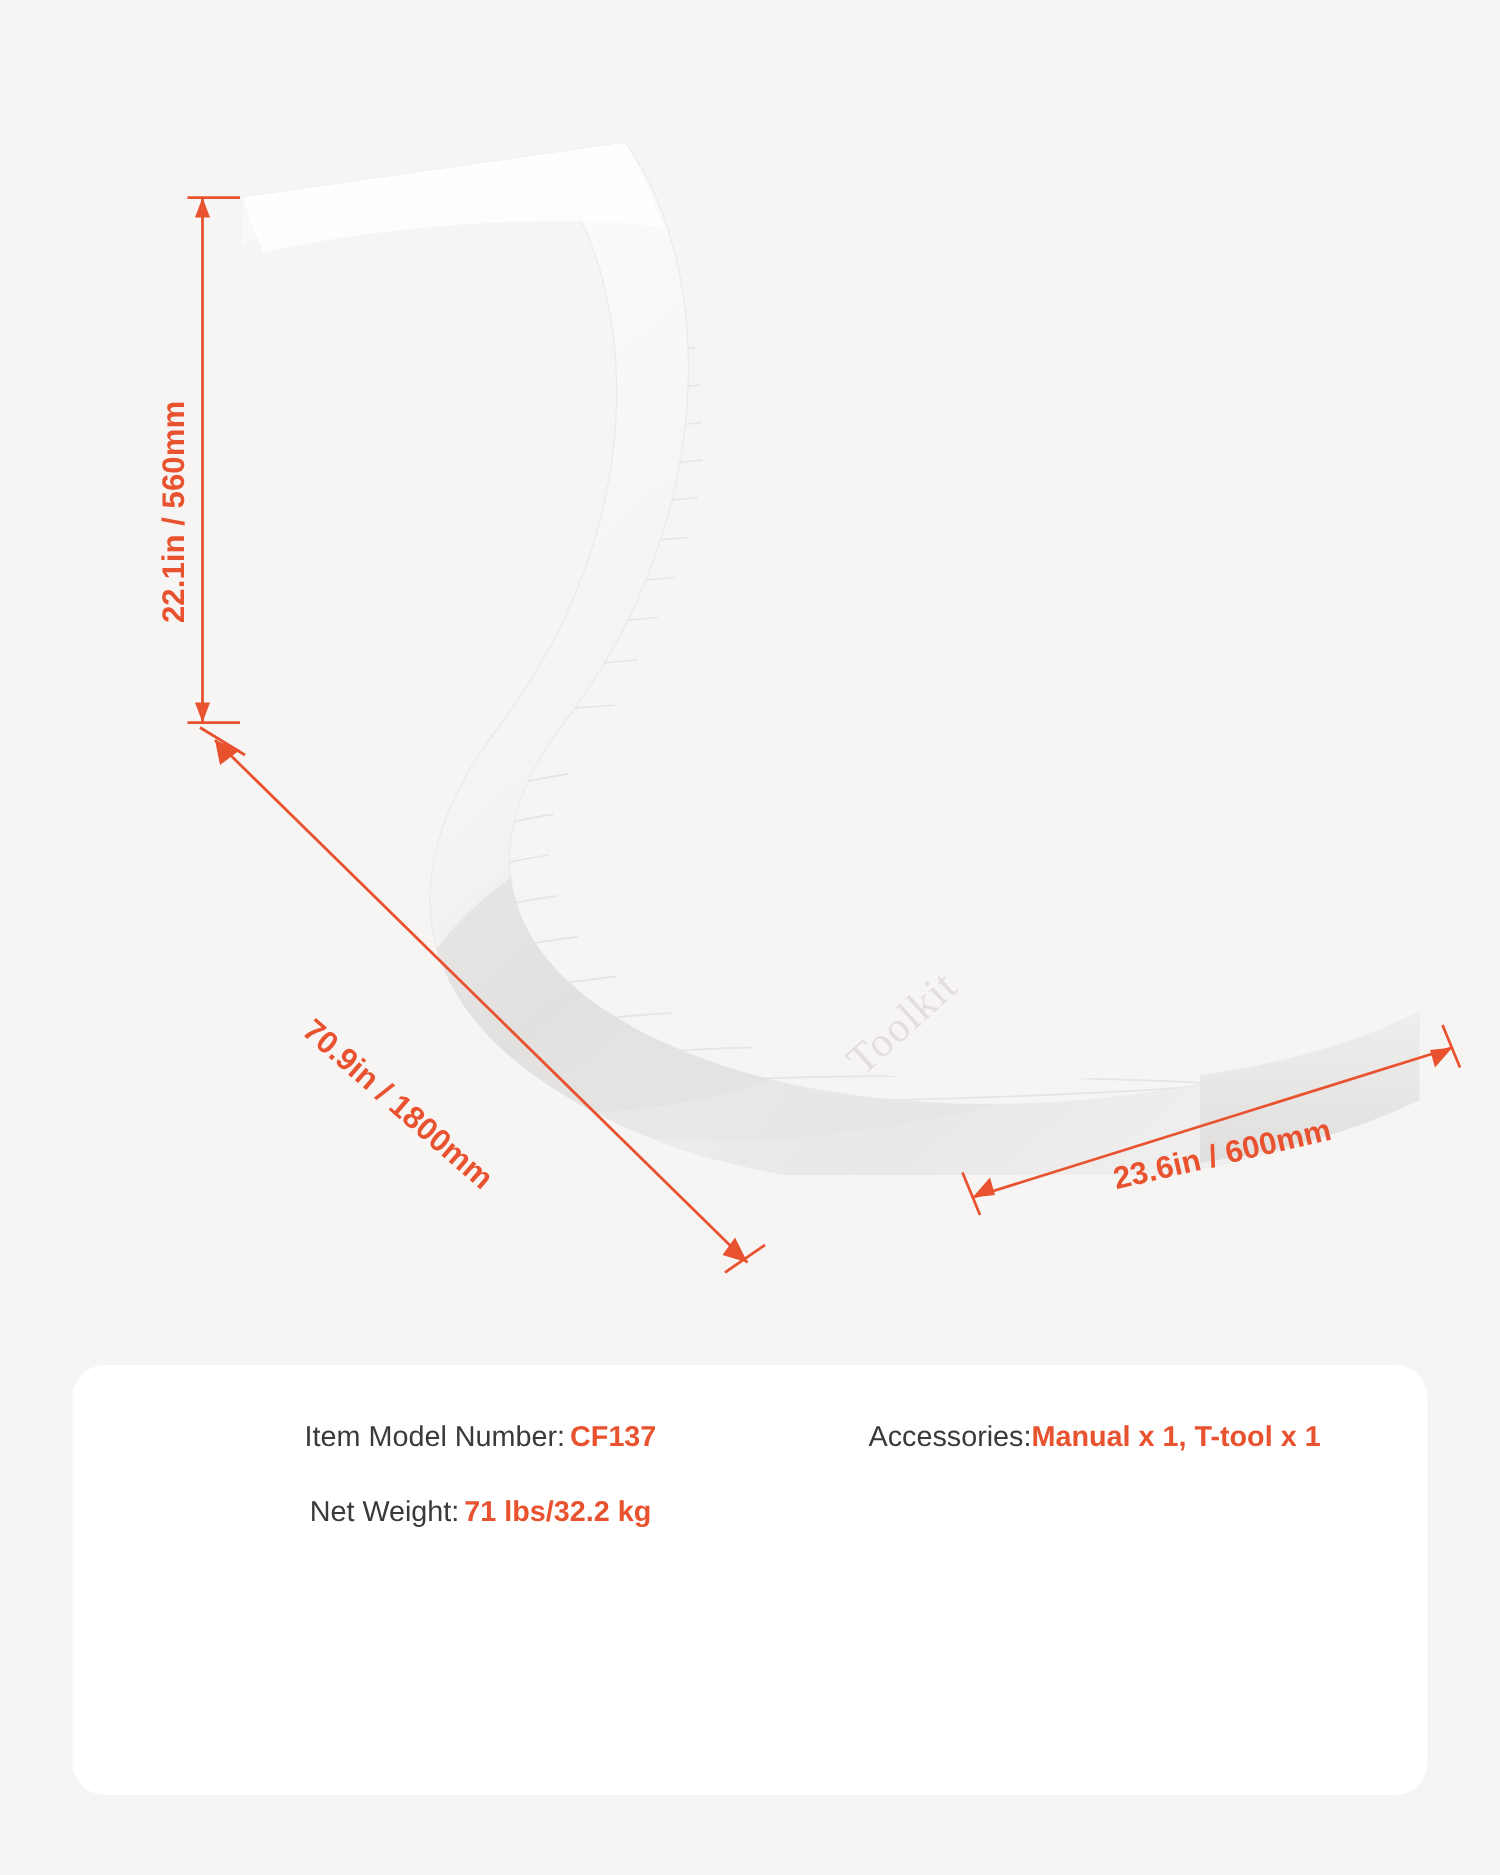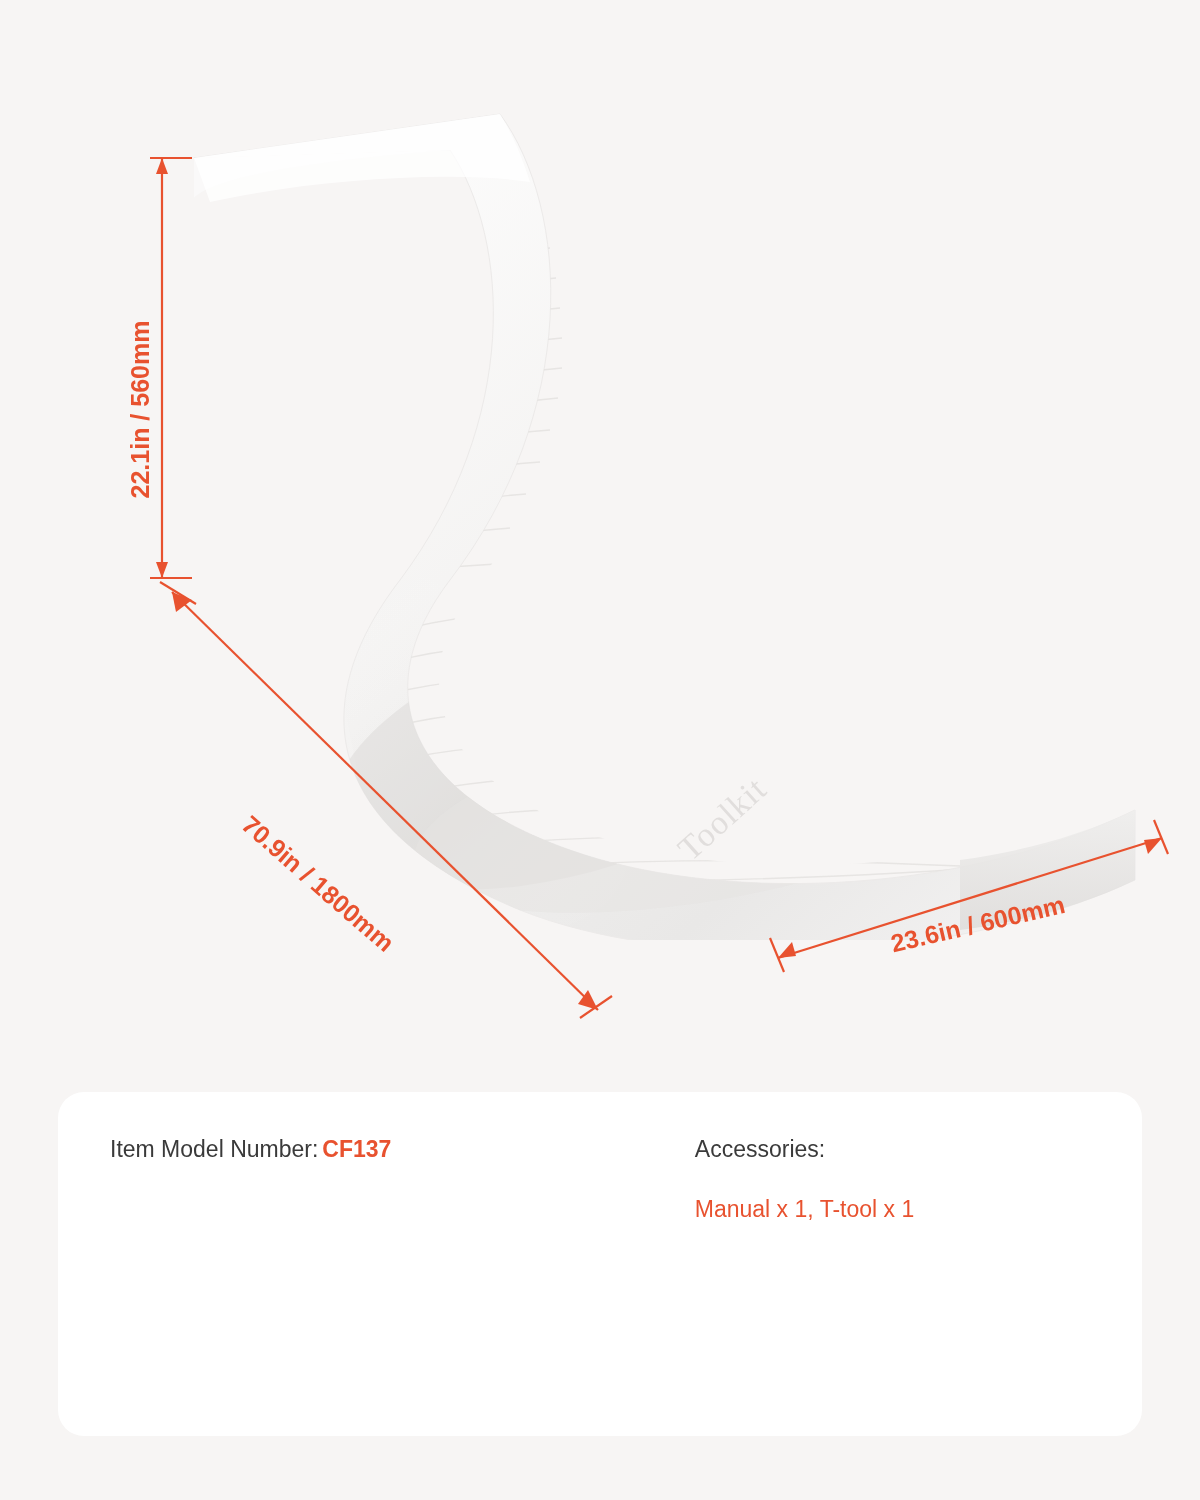--- a/index.html
+++ b/index.html
@@ -95,37 +95,36 @@
   .info-card {
     position: absolute;
     left: 58px;
     top: 1092px;
     width: 1084px;
     height: 344px;
     background: #ffffff;
     border-radius: 26px;
     box-sizing: border-box;
     padding: 44px 52px;
+    text-align: center;
   }
   .info-grid {
     display: flex;
     width: 100%;
     height: 100%;
   }
   .col-left {
     width: 56%;
     display: flex;
     flex-direction: column;
     gap: 32px;
   }
   .col-right {
     width: 44%;
     display: flex;
-    flex-direction: column;
-    gap: 32px;
     padding-left: 36px;
     box-sizing: border-box;
   }
   .spec-row {
     font-size: 23px;
     color: #2f2f2f;
     line-height: 1.2;
     white-space: nowrap;
   }
   .spec-label {
@@ -136,21 +135,21 @@
     color: #e8522f;
     font-weight: bold;
     margin-left: 4px;
   }
   .spec-row.plain-label {
     color: #3a3a3a;
   }
   .acc-value {
     font-size: 23px;
     color: #e8522f;
-    font-weight: normal;
+    font-weight: bold;
     white-space: nowrap;
   }
 </style>
 </head>
 <body>
 
 <div class="page">
 
   <div class="hero">
 
@@ -271,20 +270,23 @@
 
   <div class="info-card">
     <div class="info-grid">
       <div class="col-left">
 
         <div class="spec-row">
           <span class="spec-label">Item Model Number:</span><span class="spec-value">CF137</span>
         </div>
 
 
+        <div class="spec-row">
+          <span class="spec-label">Net Weight:</span><span class="spec-value">71 lbs/32.2 kg</span>
+        </div>
 
 
       </div>
 
       <div class="col-right">
         <div class="spec-row plain-label">Accessories:</div>
         <div class="acc-value">Manual x 1, T-tool x 1</div>
       </div>
     </div>
   </div>

